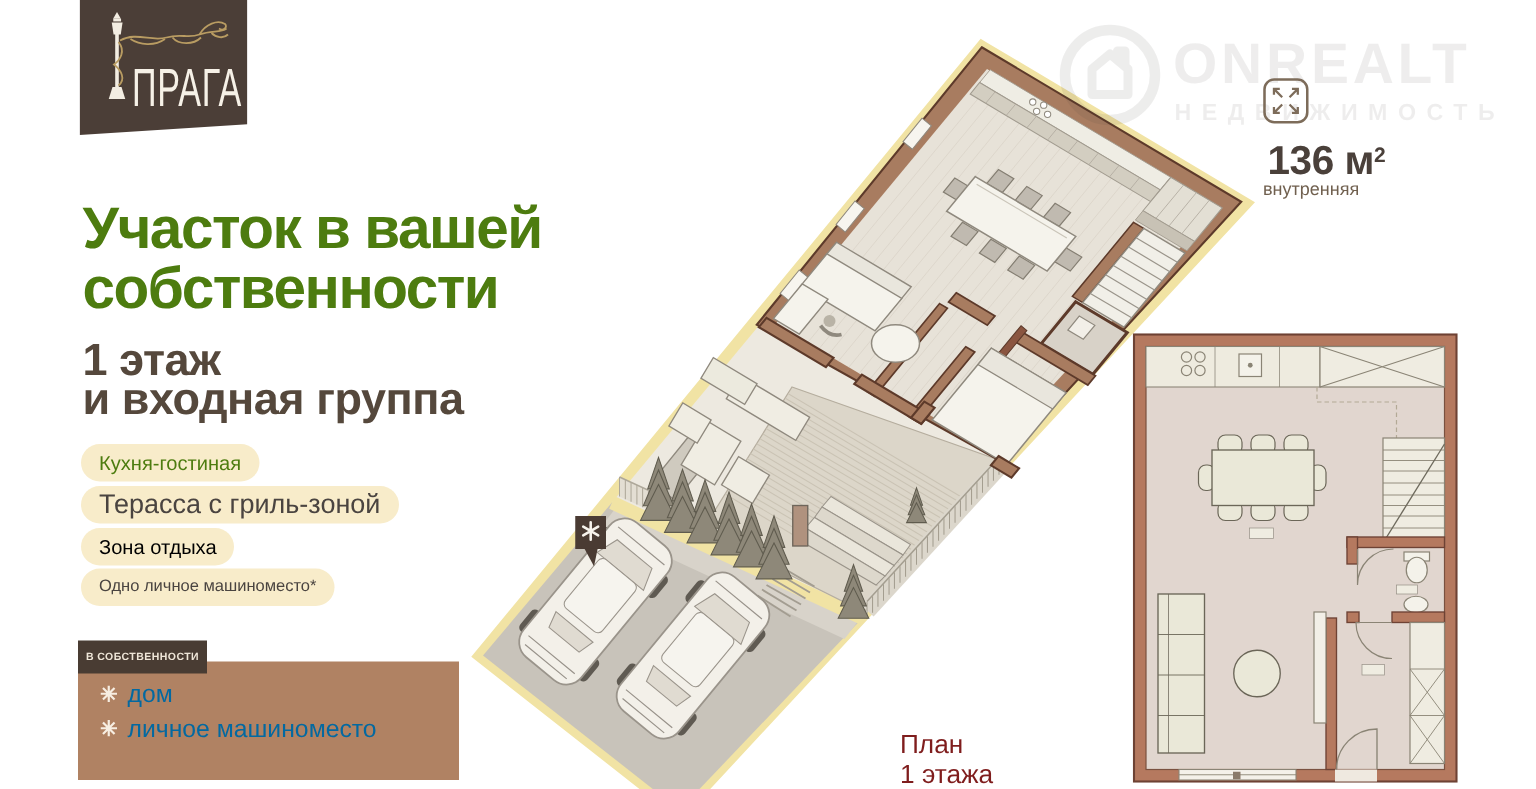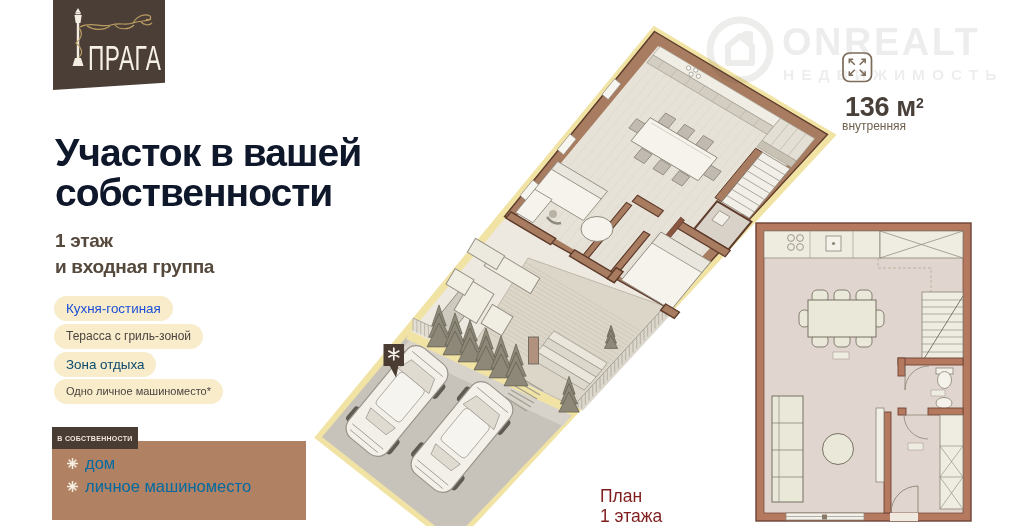--- a/index.html
+++ b/index.html
@@ -478,35 +478,35 @@
     <path d="M62 25 C 66 30, 76 30, 81 25"></path>
     <path d="M80 23 C 84 16, 92 13, 97 16 C 99 18, 96 21, 93 19"></path>
     <path d="M88 22 C 91 25, 96 26, 99 23"></path>
     <path d="M26 28 C 31 34, 27 40, 23 43 C 28 47, 31 53, 26 57"></path>
   </g>
 </svg>
 
 <div class="abs" style="left:88px;top:39.5px;font-size:26px;line-height:26px;color:#f6f1e7;letter-spacing:0.5px;
      transform:scale(0.875,1.38);transform-origin:0 0;">ПРАГА</div>
 
-<div class="abs" style="left:55px;top:133px;width:420px;font-size:39px;line-height:39.5px;font-weight:bold;color:#0f172a;letter-spacing:-1px;">Участок в вашей<br>собственности</div>
-
-<div class="abs" style="left:55px;top:228px;width:300px;font-size:19px;line-height:26px;font-weight:bold;color:#55483c;letter-spacing:-0.3px;">1 этаж<br>и входная группа</div>
+<div class="abs" style="left:55px;top:133px;width:420px;font-size:39px;line-height:39.5px;font-weight:bold;color:#4d7c0f;letter-spacing:-1px;">Участок в вашей<br>собственности</div>
+
+<div class="abs" style="left:55px;top:228px;width:300px;font-size:30px;line-height:26px;font-weight:bold;color:#55483c;letter-spacing:-0.3px;">1 этаж<br>и входная группа</div>
 
 <div class="abs" style="left:54px;top:296px;">
   
-  <div style="background:#f8ecca;border-radius:12.5px;height:25px;line-height:25px;padding:0 12px;display:inline-block;font-size:13.4px;color:#1d4ed8;">Кухня-гостиная</div>
+  <div style="background:#f8ecca;border-radius:12.5px;height:25px;line-height:25px;padding:0 12px;display:inline-block;font-size:13.4px;color:#4d7c0f;">Кухня-гостиная</div>
 </div>
 <div class="abs" style="left:54px;top:324px;">
   
-  <div style="background:#f8ecca;border-radius:12.5px;height:25px;line-height:25px;padding:0 12px;display:inline-block;font-size:12px;color:#4a4440;">Терасса с гриль-зоной</div>
+  <div style="background:#f8ecca;border-radius:12.5px;height:25px;line-height:25px;padding:0 12px;display:inline-block;font-size:18px;color:#4a4440;">Терасса с гриль-зоной</div>
 </div>
 <div class="abs" style="left:54px;top:351.5px;">
   
-  <div style="background:#f8ecca;border-radius:12.5px;height:25px;line-height:25px;padding:0 12px;display:inline-block;font-size:13.4px;color:#0c4a6e;">Зона отдыха</div>
+  <div style="background:#f8ecca;border-radius:12.5px;height:25px;line-height:25px;padding:0 12px;display:inline-block;font-size:13.4px;color:#000000;">Зона отдыха</div>
 </div>
 <div class="abs" style="left:54px;top:379px;">
   
   <div style="background:#f8ecca;border-radius:12.5px;height:25px;line-height:25px;padding:0 12px;display:inline-block;font-size:11px;color:#4a4440;">Одно личное машиноместо*</div>
 </div>
 
 <div class="abs" style="left:52px;top:427px;width:86px;height:22px;background:#493c33;color:#efe6d8;white-space:nowrap;z-index:3;
      font-size:7px;font-weight:bold;letter-spacing:0.3px;line-height:23px;text-align:center;">В СОБСТВЕННОСТИ</div>
 
 <div class="abs" style="left:52px;top:441px;width:254px;height:79px;background:#b08263;"></div>

